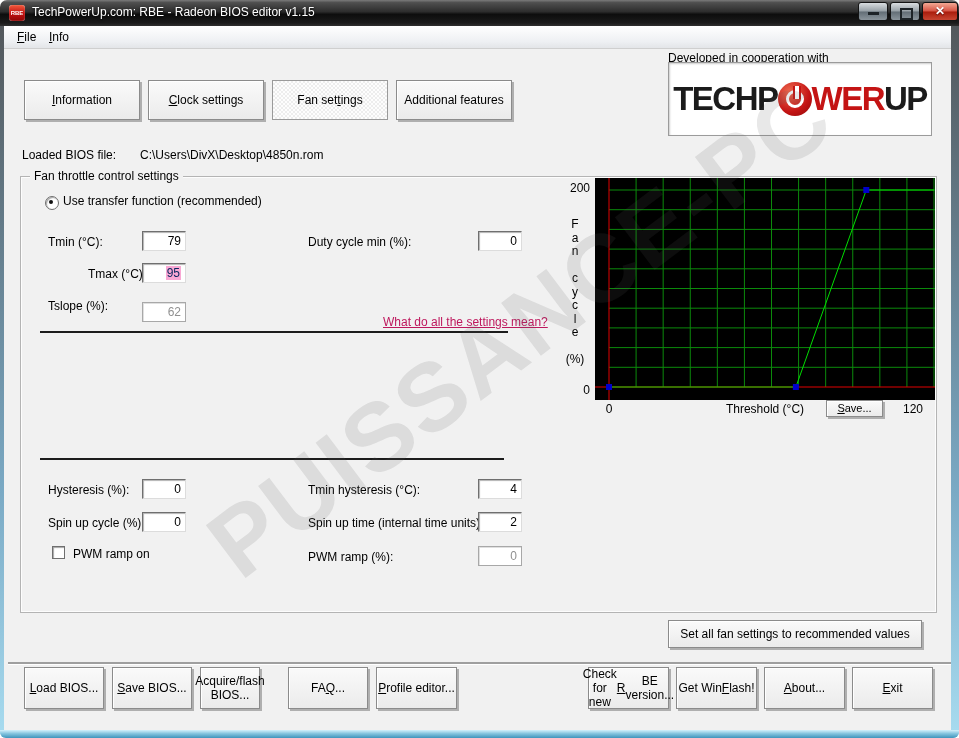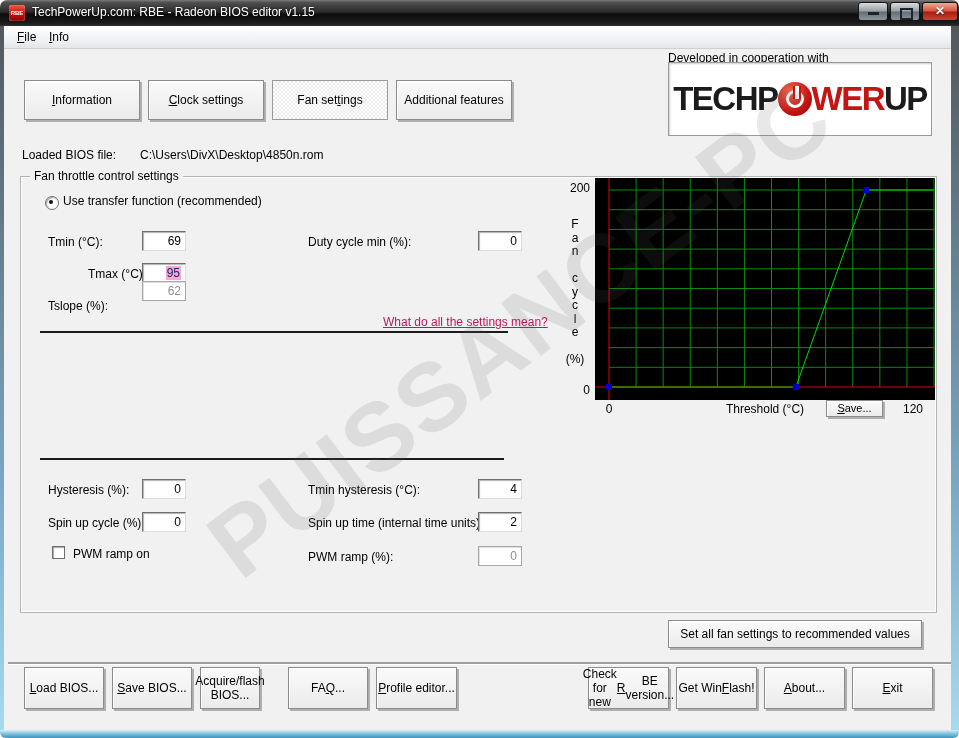--- a/index.html
+++ b/index.html
@@ -120,30 +120,30 @@
 
   <div class="groupbox"></div>
   <div class="lbl group-label">Fan throttle control settings</div>
 
   <span class="radio on">
       <span class="dot"></span>
     </span>
   <div class="lbl" style="left:63px;top:194px;">Use transfer function (recommended)</div>
 
   <div class="lbl" style="left:48px;top:235px;">Tmin (°C):</div>
-  <div class="tfield" style="left:142px;top:231px;">69</div>
+  <div class="tfield" style="left:142px;top:231px;">79</div>
 
   <div class="lbl" style="left:308px;top:235px;">Duty cycle min (%):</div>
   <div class="tfield" style="left:478px;top:231px;">0</div>
 
   <div class="lbl" style="left:48px;top:267px;margin-left:40px;">Tmax (°C):</div>
   <div class="tfield" style="left:142px;top:263px;"><span class="sel">95</span></div>
 
   <div class="lbl" style="left:48px;top:299px;">Tslope (%):</div>
-  <div class="tfield disabled" style="left:142px;top:281px;">62</div>
+  <div class="tfield disabled" style="left:142px;top:302px;">62</div>
 
   <div class="link" style="left:383px;top:315px;">What do all the settings mean?</div>
 
   <div class="divider" style="left:40px;top:331px;width:468px;"></div>
   <div class="divider" style="left:40px;top:458px;width:464px;"></div>
 
   <div class="lbl" style="left:48px;top:483px;">Hysteresis (%):</div>
   <div class="tfield" style="left:142px;top:479px;">0</div>
 
   <div class="lbl" style="left:308px;top:483px;">Tmin hysteresis (°C):</div>

